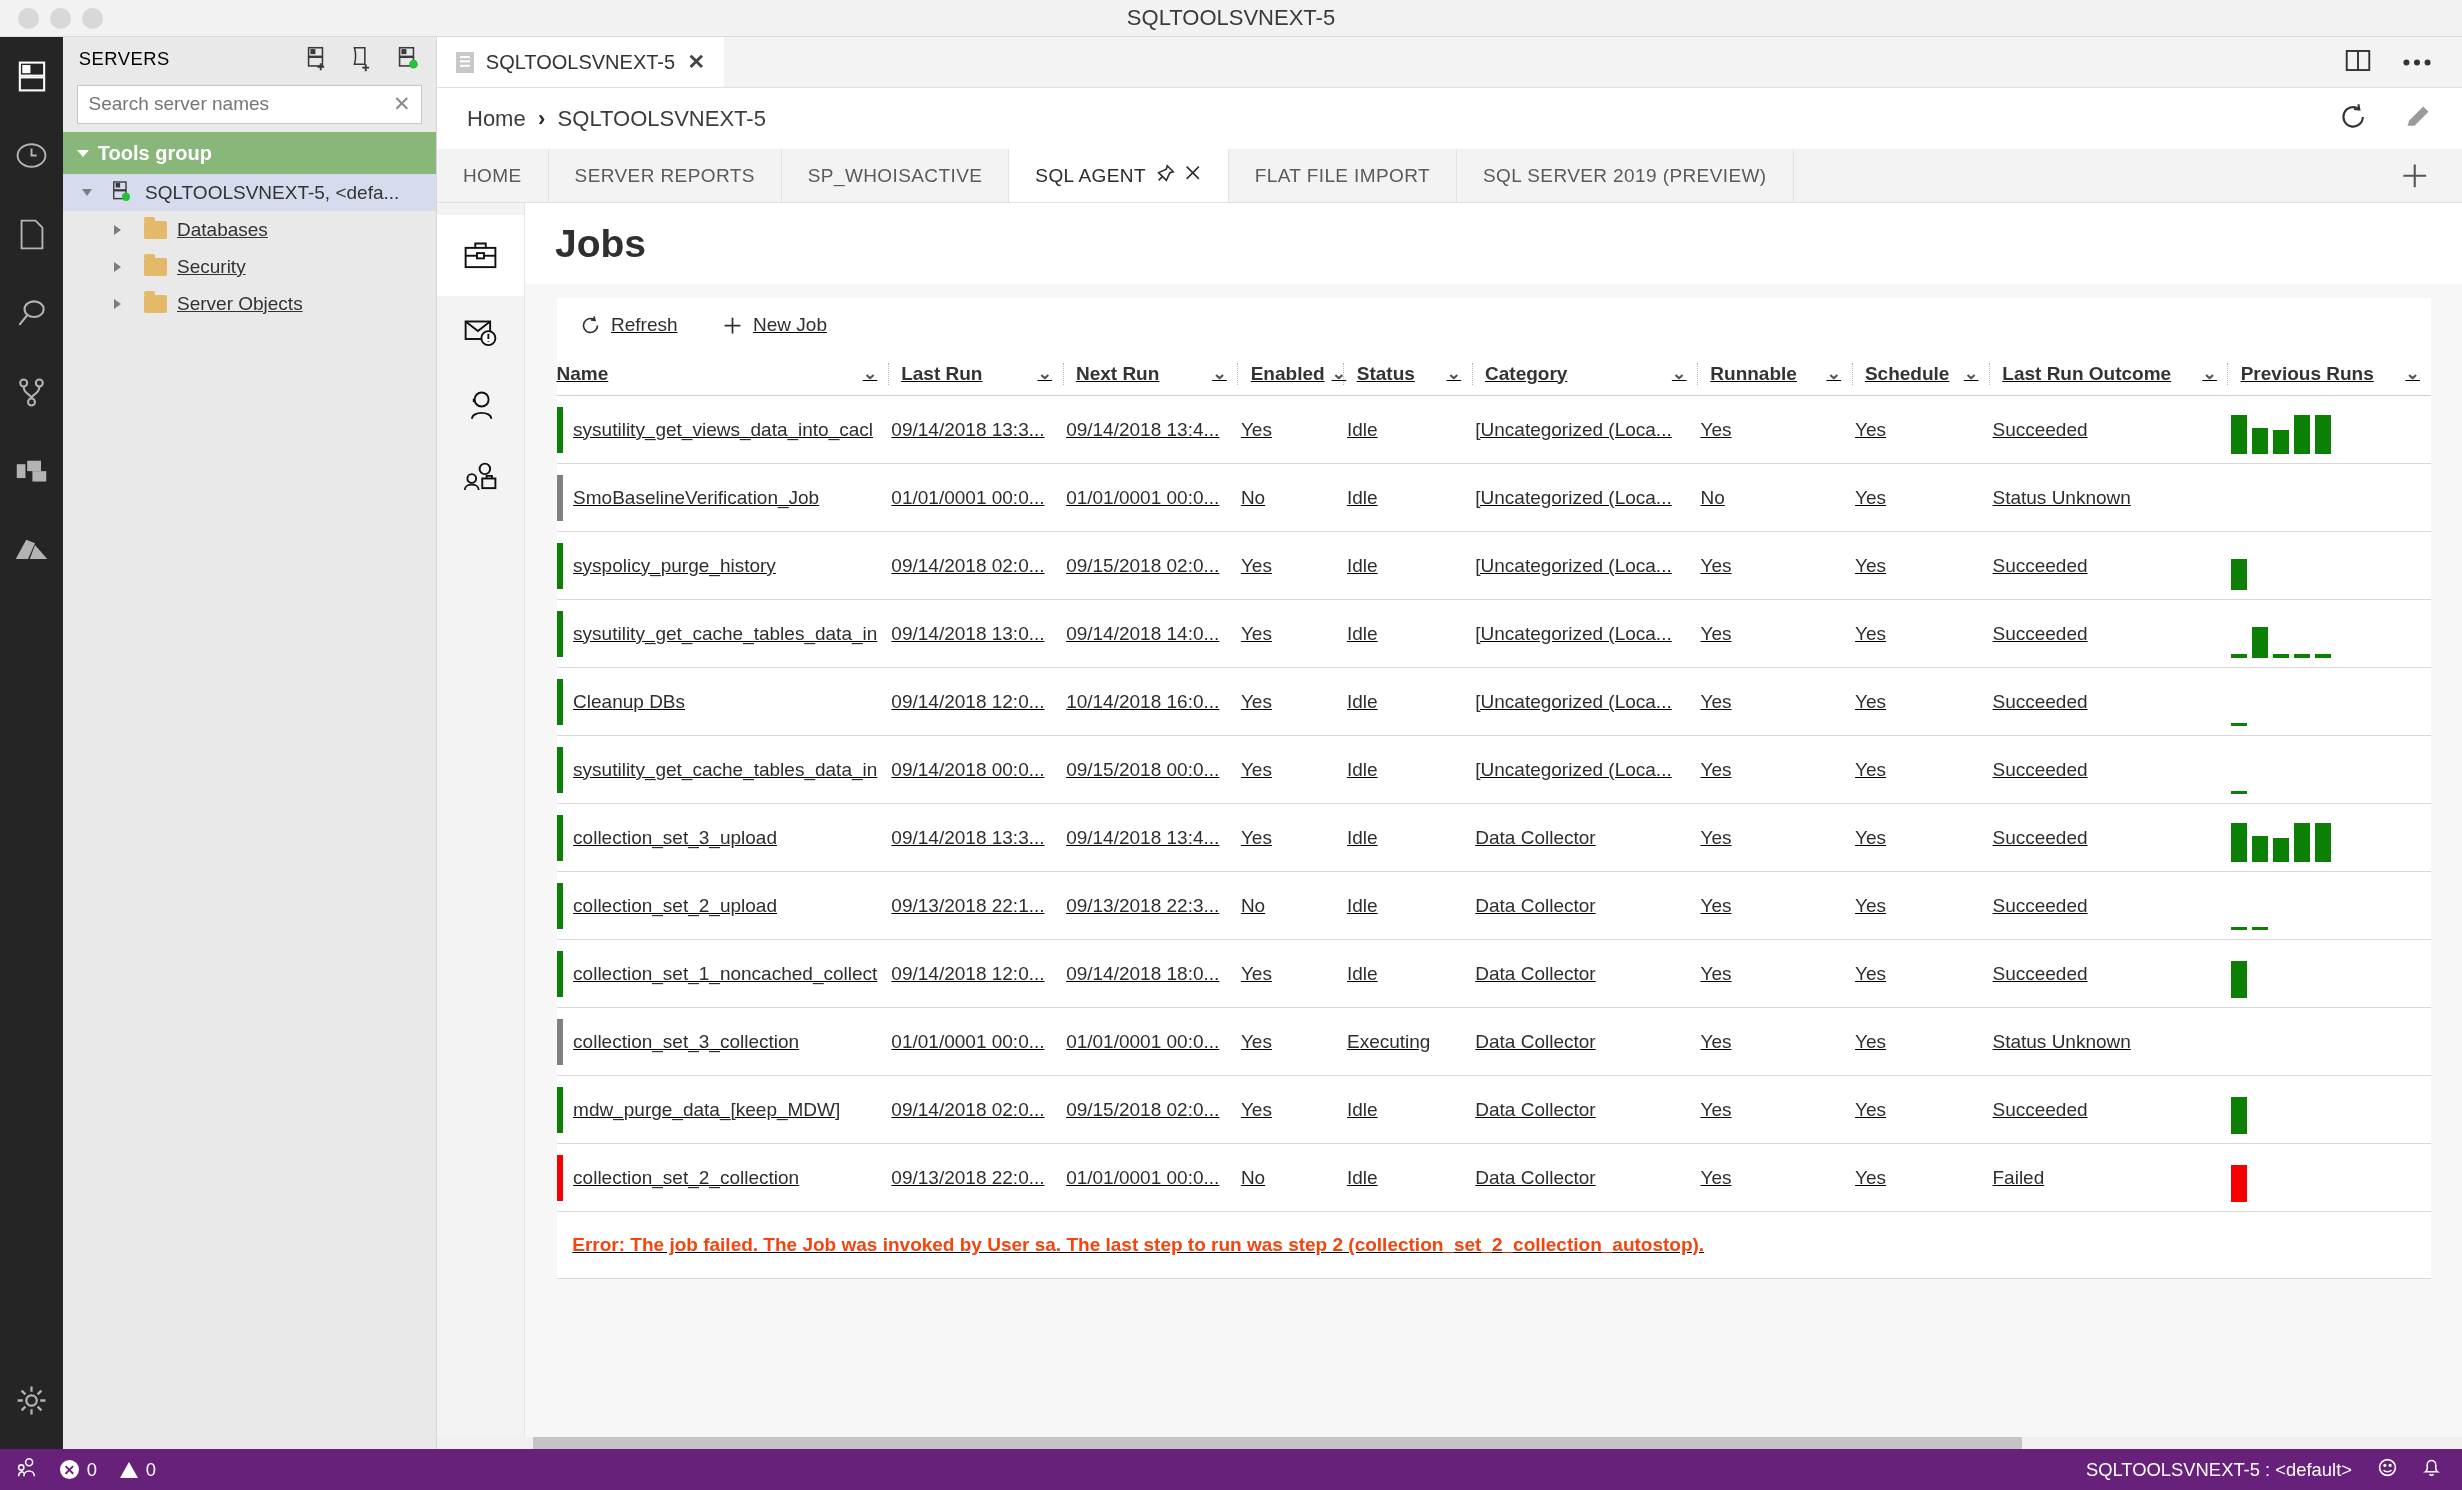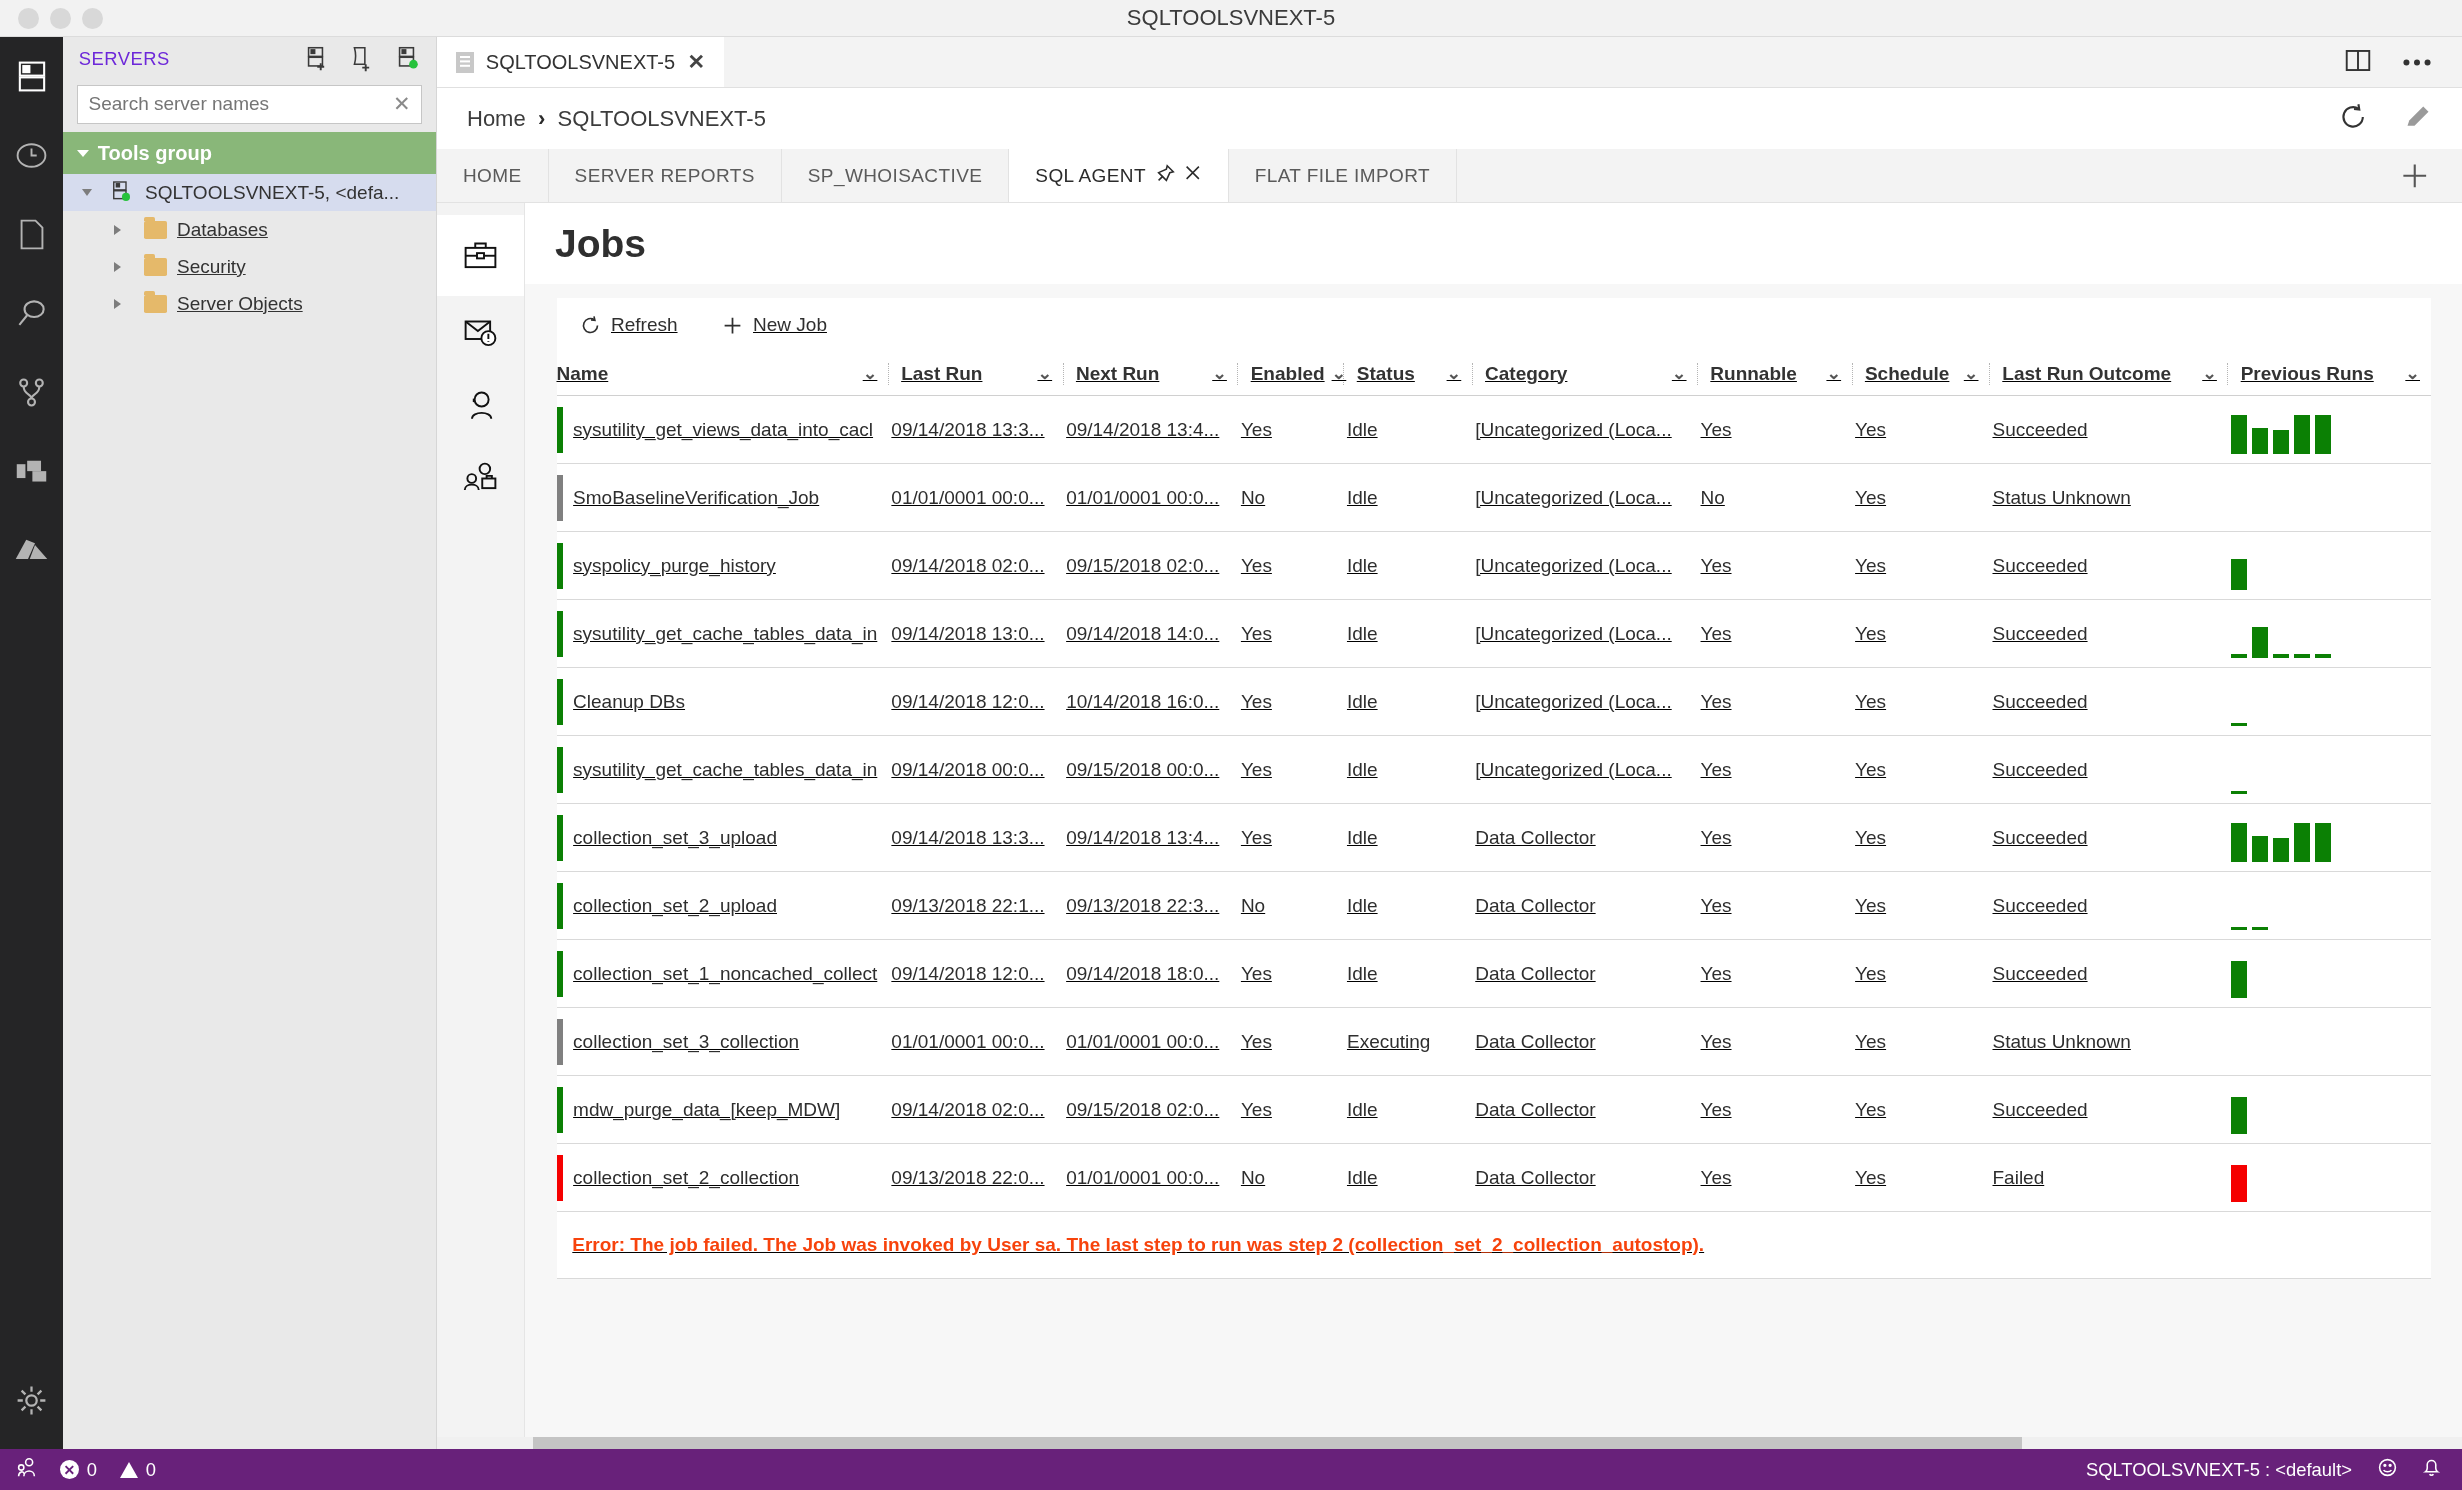--- a/index.html
+++ b/index.html
@@ -38,21 +38,21 @@
 
   
   .sidebar {
     position: absolute; left: 63px; top: 37px; width: 374px; height: 1412px;
     background: #e9e9e9; border-right: 0.9px solid #d6d6d6;
   }
   .sb-head {
     height: 44px; display: flex; align-items: center;
     padding: 0 15.8px;
   }
-  .sb-title { font-size: 18.4px; letter-spacing: 0.5px; color: #6d28d9; flex: 1; }
+  .sb-title { font-size: 18.4px; letter-spacing: 0.5px; color: #000000; flex: 1; }
   .sb-actions { display: flex; gap: 21px; align-items: center; }
   .sb-actions span { color: #3a3a3a; display: flex; }
 
   .sb-search {
     margin: 3.5px 14px 8.8px 14px; height: 39px; background: #fff;
     border: 0.9px solid #c6c6c6; display: flex; align-items: center;
     padding: 0 10.5px;
   }
   .sb-search input {
     flex: 1; border: 0; outline: 0; font-size: 19px; color: #666;
@@ -426,20 +426,23 @@
         </span>
         <span>
           <svg width="17.5" height="17.5" viewBox="0 0 20 20" stroke="#2b2b2b" stroke-width="1.8">
             <path d="M3 3 L17 17 M17 3 L3 17"></path>
           </svg>
         </span>
       </span>
     </div>
     <div class="dtab">
       <span>FLAT FILE IMPORT</span>
+    </div>
+    <div class="dtab">
+      <span>SQL SERVER 2019 (PREVIEW)</span>
     </div>
     <div class="dashtabs-spacer"></div>
     <div class="dtab-plus">
       <svg width="31.5" height="31.5" viewBox="0 0 36 36" stroke="#555" stroke-width="2.4">
         <path d="M18 5 V31 M5 18 H31"></path>
       </svg>
     </div>
   </div>
 
   <div class="content">

